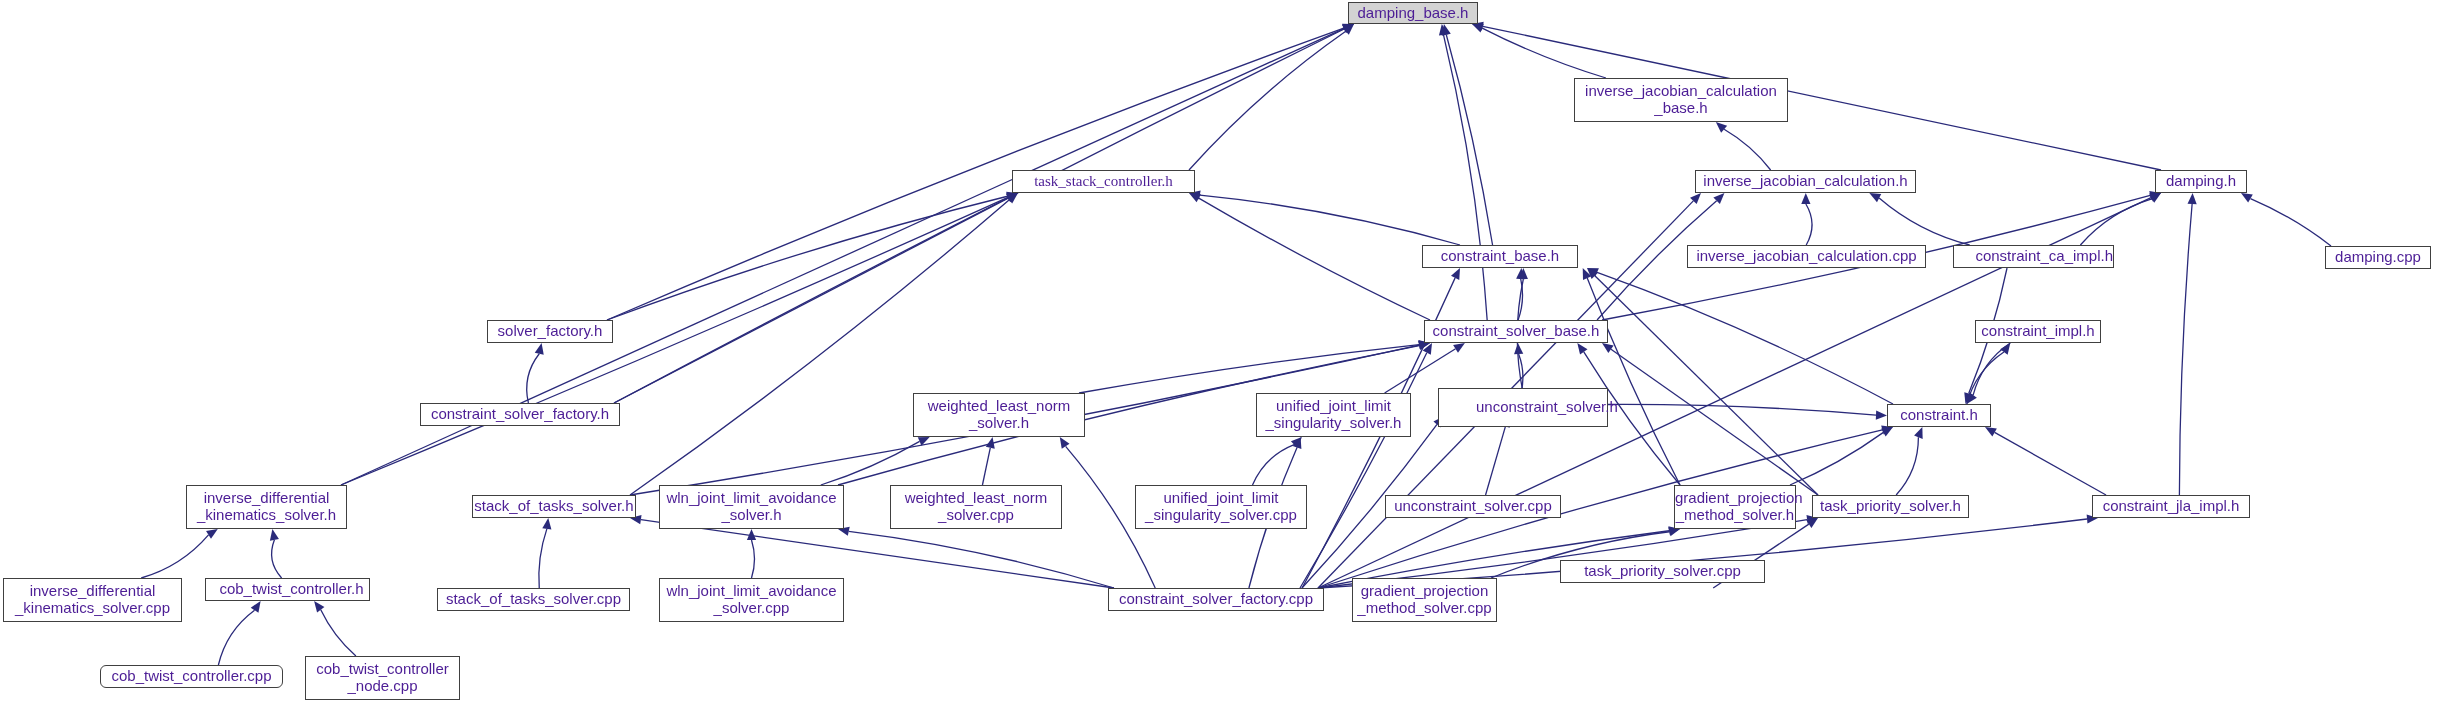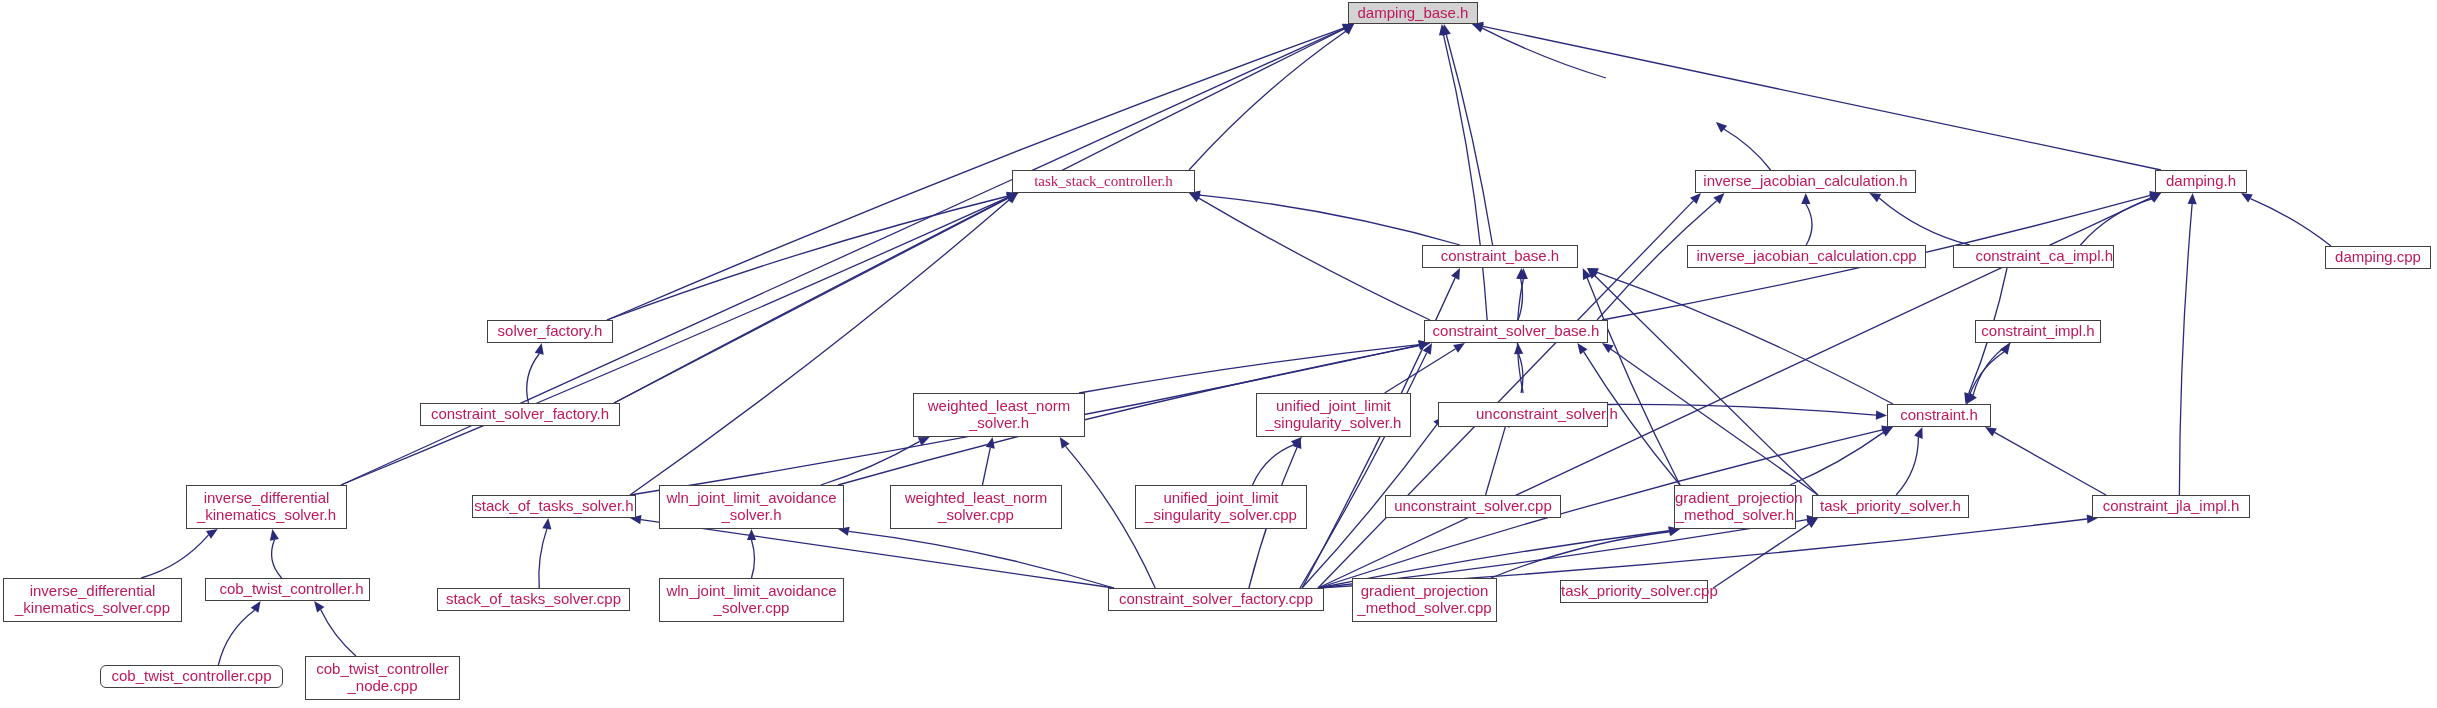--- a/index.html
+++ b/index.html
@@ -10,21 +10,21 @@
     background:#ffffff;
     font-family:"Liberation Sans","DejaVu Sans",sans-serif;
     overflow:hidden;
   }
   #edges{position:absolute;left:0;top:0;width:2437px;height:708px;}
   .node{
     position:absolute;
     box-sizing:border-box;
     border:1px solid #404040;
     background:#ffffff;
-    color:#be185d;
+    color:#4c1d95;
     font-size:15px;
     line-height:1.12;
     display:flex;
     align-items:center;
     justify-content:center;
     text-align:center;
     white-space:pre;
     letter-spacing:0px;
     z-index:5;
   }
@@ -168,36 +168,38 @@
       <path d="M1318,588 Q1563.3850074604977,559.7046136249852 1807.1062407865825,519.5251262898785" stroke="#2a2a7a" stroke-width="1.3" fill="none"></path>
       <polygon points="1818,518 1807.7440208714409,524.0806983245803 1806.468460701724,514.9695542551766" fill="#2a2a7a"></polygon>
       <path d="M1318,588 Q1703.5946277404942,565.4435804837345 2087.0440307285335,518.9832280115419" stroke="#2a2a7a" stroke-width="1.3" fill="none"></path>
       <polygon points="2098,518 2087.4551988060875,523.5648151614279 2086.6328626509794,514.4016408616559" fill="#2a2a7a"></polygon>
       <path d="M218.38,665 Q226.45505497544025,630.9802452361206 254.56073570836188,610.180703472179" stroke="#2a2a7a" stroke-width="1.3" fill="none"></path>
       <polygon points="260.62,601 258.39993897854583,612.7145776305003 250.72153243817795,607.6468293138576" fill="#2a2a7a"></polygon>
       <path d="M355.9,656 Q333.55098480669596,636.5093916728783 320.75591594286914,609.7577841353541" stroke="#2a2a7a" stroke-width="1.3" fill="none"></path>
       <polygon points="314.1,601 324.4182620358354,606.9744011046997 317.09356984990285,612.5411671660084" fill="#2a2a7a"></polygon>
     </svg>
 <div class="node root" style="left: 1348px; top: 2px; width: 130px; height: 22px;"><span>damping_base.h</span></div>
+    <div class="node" style="left: 1574px; top: 78px; width: 214px; height: 44px;"><span>inverse_jacobian_calculation
+_base.h</span></div>
     <div class="node" style="left: 1012px; top: 170px; width: 183px; height: 23px; font-family: Liberation Serif, serif;"><span>task_stack_controller.h</span></div>
     <div class="node" style="left: 1695px; top: 170px; width: 221px; height: 23px;"><span>inverse_jacobian_calculation.h</span></div>
     <div class="node" style="left: 2155px; top: 170px; width: 92px; height: 23px;"><span>damping.h</span></div>
     <div class="node" style="left: 1422px; top: 245px; width: 156px; height: 23px;"><span>constraint_base.h</span></div>
     <div class="node" style="left: 1687px; top: 245px; width: 239px; height: 23px;"><span>inverse_jacobian_calculation.cpp</span></div>
     <div class="node" style="left: 1953px; top: 245px; width: 161px; height: 23px; text-align: right;"><span>constraint_ca_impl.h</span></div>
     <div class="node" style="left: 2325px; top: 246px; width: 106px; height: 23px;"><span>damping.cpp</span></div>
     <div class="node" style="left: 487px; top: 320px; width: 126px; height: 23px;"><span>solver_factory.h</span></div>
     <div class="node" style="left: 1424px; top: 320px; width: 184px; height: 23px;"><span>constraint_solver_base.h</span></div>
     <div class="node" style="left: 1975px; top: 320px; width: 126px; height: 23px;"><span>constraint_impl.h</span></div>
     <div class="node" style="left: 420px; top: 403px; width: 200px; height: 23px;"><span>constraint_solver_factory.h</span></div>
     <div class="node" style="left: 913px; top: 393px; width: 172px; height: 44px;"><span>weighted_least_norm
 _solver.h</span></div>
     <div class="node" style="left: 1256px; top: 393px; width: 155px; height: 44px;"><span>unified_joint_limit
 _singularity_solver.h</span></div>
-    <div class="node" style="left: 1438px; top: 402px; width: 170px; height: 25px; padding-left: 37px;"><span>unconstraint_solver.h</span></div>
+    <div class="node" style="left: 1438px; top: 388px; width: 170px; height: 39px; padding-left: 37px;"><span>unconstraint_solver.h</span></div>
     <div class="node" style="left: 1887px; top: 404px; width: 104px; height: 23px;"><span>constraint.h</span></div>
     <div class="node" style="left: 186px; top: 485px; width: 161px; height: 44px;"><span>inverse_differential
 _kinematics_solver.h</span></div>
     <div class="node" style="left: 472px; top: 495px; width: 164px; height: 23px;"><span>stack_of_tasks_solver.h</span></div>
     <div class="node" style="left: 659px; top: 485px; width: 185px; height: 44px;"><span>wln_joint_limit_avoidance
 _solver.h</span></div>
     <div class="node" style="left: 890px; top: 485px; width: 172px; height: 44px;"><span>weighted_least_norm
 _solver.cpp</span></div>
     <div class="node" style="left: 1135px; top: 485px; width: 172px; height: 44px;"><span>unified_joint_limit
 _singularity_solver.cpp</span></div>
@@ -208,17 +210,17 @@
     <div class="node" style="left: 2092px; top: 495px; width: 158px; height: 23px;"><span>constraint_jla_impl.h</span></div>
     <div class="node" style="left: 3px; top: 578px; width: 179px; height: 44px;"><span>inverse_differential
 _kinematics_solver.cpp</span></div>
     <div class="node" style="left: 205px; top: 578px; width: 165px; height: 23px; padding-left: 8px;"><span>cob_twist_controller.h</span></div>
     <div class="node" style="left: 437px; top: 588px; width: 193px; height: 23px;"><span>stack_of_tasks_solver.cpp</span></div>
     <div class="node" style="left: 659px; top: 578px; width: 185px; height: 44px;"><span>wln_joint_limit_avoidance
 _solver.cpp</span></div>
     <div class="node" style="left: 1108px; top: 588px; width: 216px; height: 23px;"><span>constraint_solver_factory.cpp</span></div>
     <div class="node" style="left: 1352px; top: 578px; width: 145px; height: 44px;"><span>gradient_projection
 _method_solver.cpp</span></div>
-    <div class="node" style="left: 1560px; top: 580px; width: 148px; height: 23px;"><span>task_priority_solver.cpp</span></div>
+    <div class="node" style="left: 1560px; top: 560px; width: 205px; height: 23px;"><span>task_priority_solver.cpp</span></div>
     <div class="node" style="left: 100px; top: 665px; width: 183px; height: 23px; border-radius: 6px;"><span>cob_twist_controller.cpp</span></div>
     <div class="node" style="left: 305px; top: 656px; width: 155px; height: 44px;"><span>cob_twist_controller
 _node.cpp</span></div>
   </div>
 
 </body></html>

